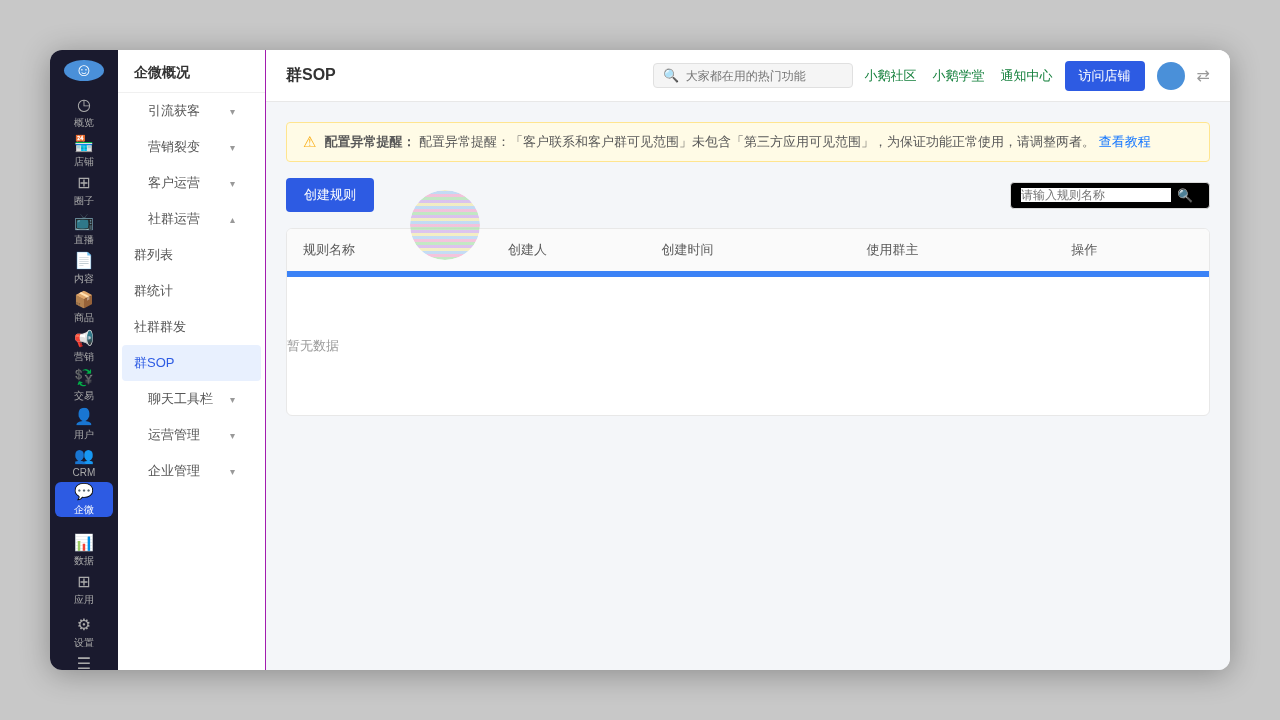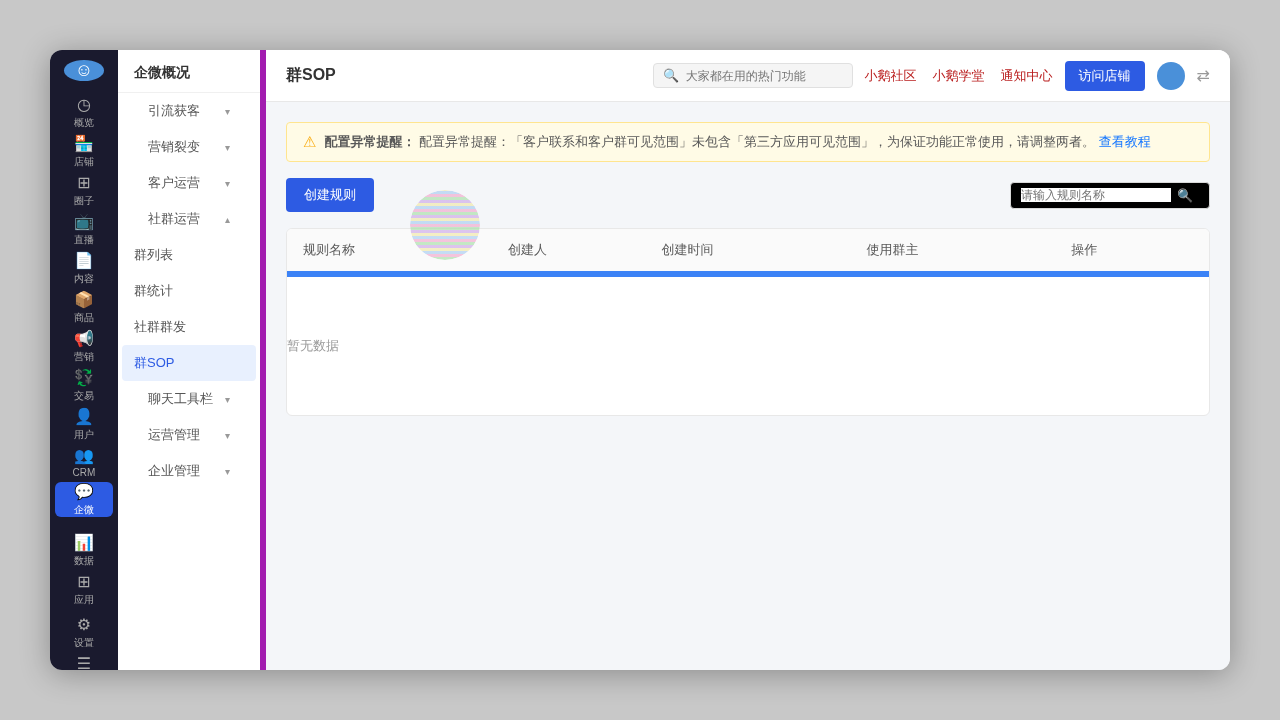--- a/index.html
+++ b/index.html
@@ -61,21 +61,21 @@
       background: #2d5be3;
       color: white;
     }
     .nav-item .icon { font-size: 16px; }
     .nav-item .label { font-size: 10px; }
     .nav-divider { width: 40px; height: 1px; background: rgba(255,255,255,0.1); margin: 4px 0; }
     
     .sidebar-menu {
       width: 148px;
       background: #fff;
-      border-right: 6px solid #a21caf;
+      border-right: 1px solid #a21caf;
       display: flex;
       flex-direction: column;
       overflow-y: auto;
       flex-shrink: 0;
     }
     .sidebar-title {
       padding: 14px 16px 10px;
       font-size: 14px;
       font-weight: 600;
       color: #333;
@@ -153,21 +153,21 @@
       width: 150px;
     }
     .search-icon { color: #999; font-size: 13px; }
     .topbar-links {
       display: flex;
       gap: 16px;
       align-items: center;
     }
     .topbar-link {
       font-size: 13px;
-      color: #b91c1c;
+      color: #15803d;
       cursor: pointer;
       white-space: nowrap;
     }
     .visit-store-btn {
       background: #2d5be3;
       color: white;
       border: none;
       border-radius: 4px;
       padding: 6px 14px;
       font-size: 13px;

